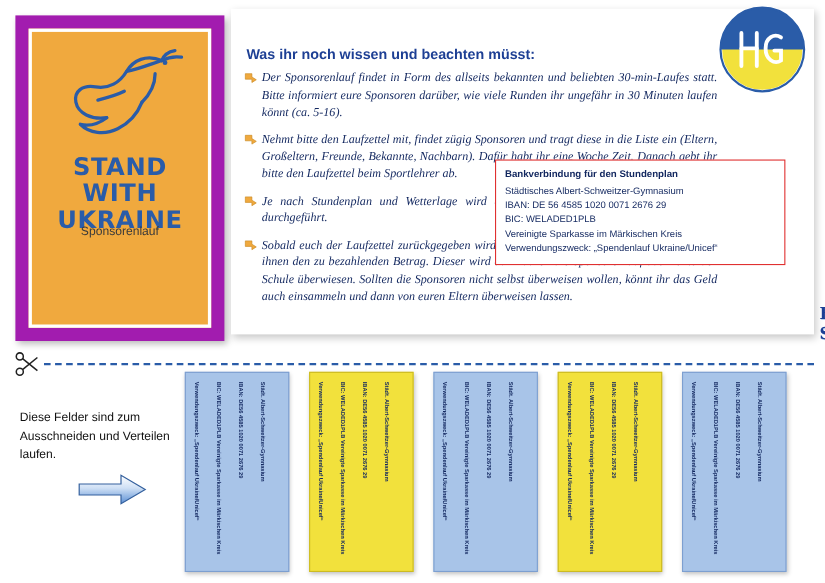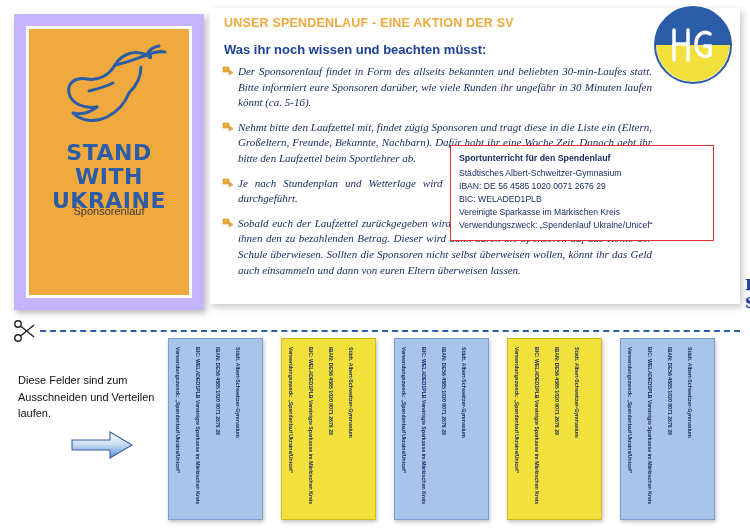--- a/index.html
+++ b/index.html
@@ -8,21 +8,21 @@
     background:#ffffff;
     font-family:"Liberation Sans", sans-serif;
     position:relative;
     overflow:hidden;
   }
   .page{position:absolute;inset:0;background:#fff;}
 
   
   .poster-card{
     position:absolute;left:14px;top:14px;width:190px;height:296px;
-    background:#c4b5fd;
+    background:#a21caf;
     box-shadow:2px 3px 6px rgba(0,0,0,.28);
   }
   .poster-inner{
     position:absolute;left:12px;top:12px;width:166px;height:272px;
     background:#f0a93e;
     border:3px solid #ffffff;
     box-sizing:border-box;
     overflow:hidden;
   }
   .dove-wrap{position:absolute;left:0;top:10px;width:100%;height:92px;}
@@ -180,21 +180,20 @@
       </div>
       <div class="sw-text">
         <span>STAND WITH</span>
         <span class="l2">UKRAINE</span>
       </div>
       <div class="sponsorenlauf">Sponsorenlauf</div>
     </div>
   </div>
 
   <div class="content-card">
-    <div class="headline">UNSER SPENDENLAUF - EINE AKTION DER SV</div>
     <div class="subhead">Was ihr noch wissen und beachten müsst:</div>
 
     <div class="bullets">
       <div class="bullet">
         <span class="arrow-ico">
           <svg width="12" height="12" viewBox="0 0 12 12">
               <path d="M1 2 L7 2 L7 5 L11 7.5 L7 10 L7 7 L1 7 Z" fill="#f0a93e" stroke="#c98a22" stroke-width=".6"></path>
             </svg>
         </span>
         <span>Der Sponsorenlauf findet in Form des allseits bekannten und beliebten 30-min-Laufes statt. Bitte informiert eure Sponsoren darüber, wie viele Runden ihr ungefähr in 30 Minuten laufen könnt (ca. 5-16).</span>
@@ -222,21 +221,21 @@
             </svg>
         </span>
         <span>Sobald euch der Laufzettel zurückgegeben wird, geht ihr damit zu den Sponsoren und nennt ihnen den zu bezahlenden Betrag. Dieser wird dann durch die Sponsoren auf das Konto der Schule überwiesen. Sollten die Sponsoren nicht selbst überweisen wollen, könnt ihr das Geld auch einsammeln und dann von euren Eltern überweisen lassen.</span>
       </div>
     </div>
 
     <div class="eure-sv">Eure SV</div>
   </div>
 
   <div class="bank-box">
-    <span class="bt">Sportunterricht für den Spendenlauf</span>
+    <span class="bt">Bankverbindung für den Stundenplan</span>
     <span class="row">Städtisches Albert-Schweitzer-Gymnasium</span>
     <span class="row">
       <b>IBAN:</b>
       <span>DE 56 4585 1020 0071 2676 29</span>
     </span>
     <span class="row">
       <b>BIC:</b>
       <span>WELADED1PLB</span>
     </span>
     <span class="row">Vereinigte Sparkasse im Märkischen Kreis</span>

